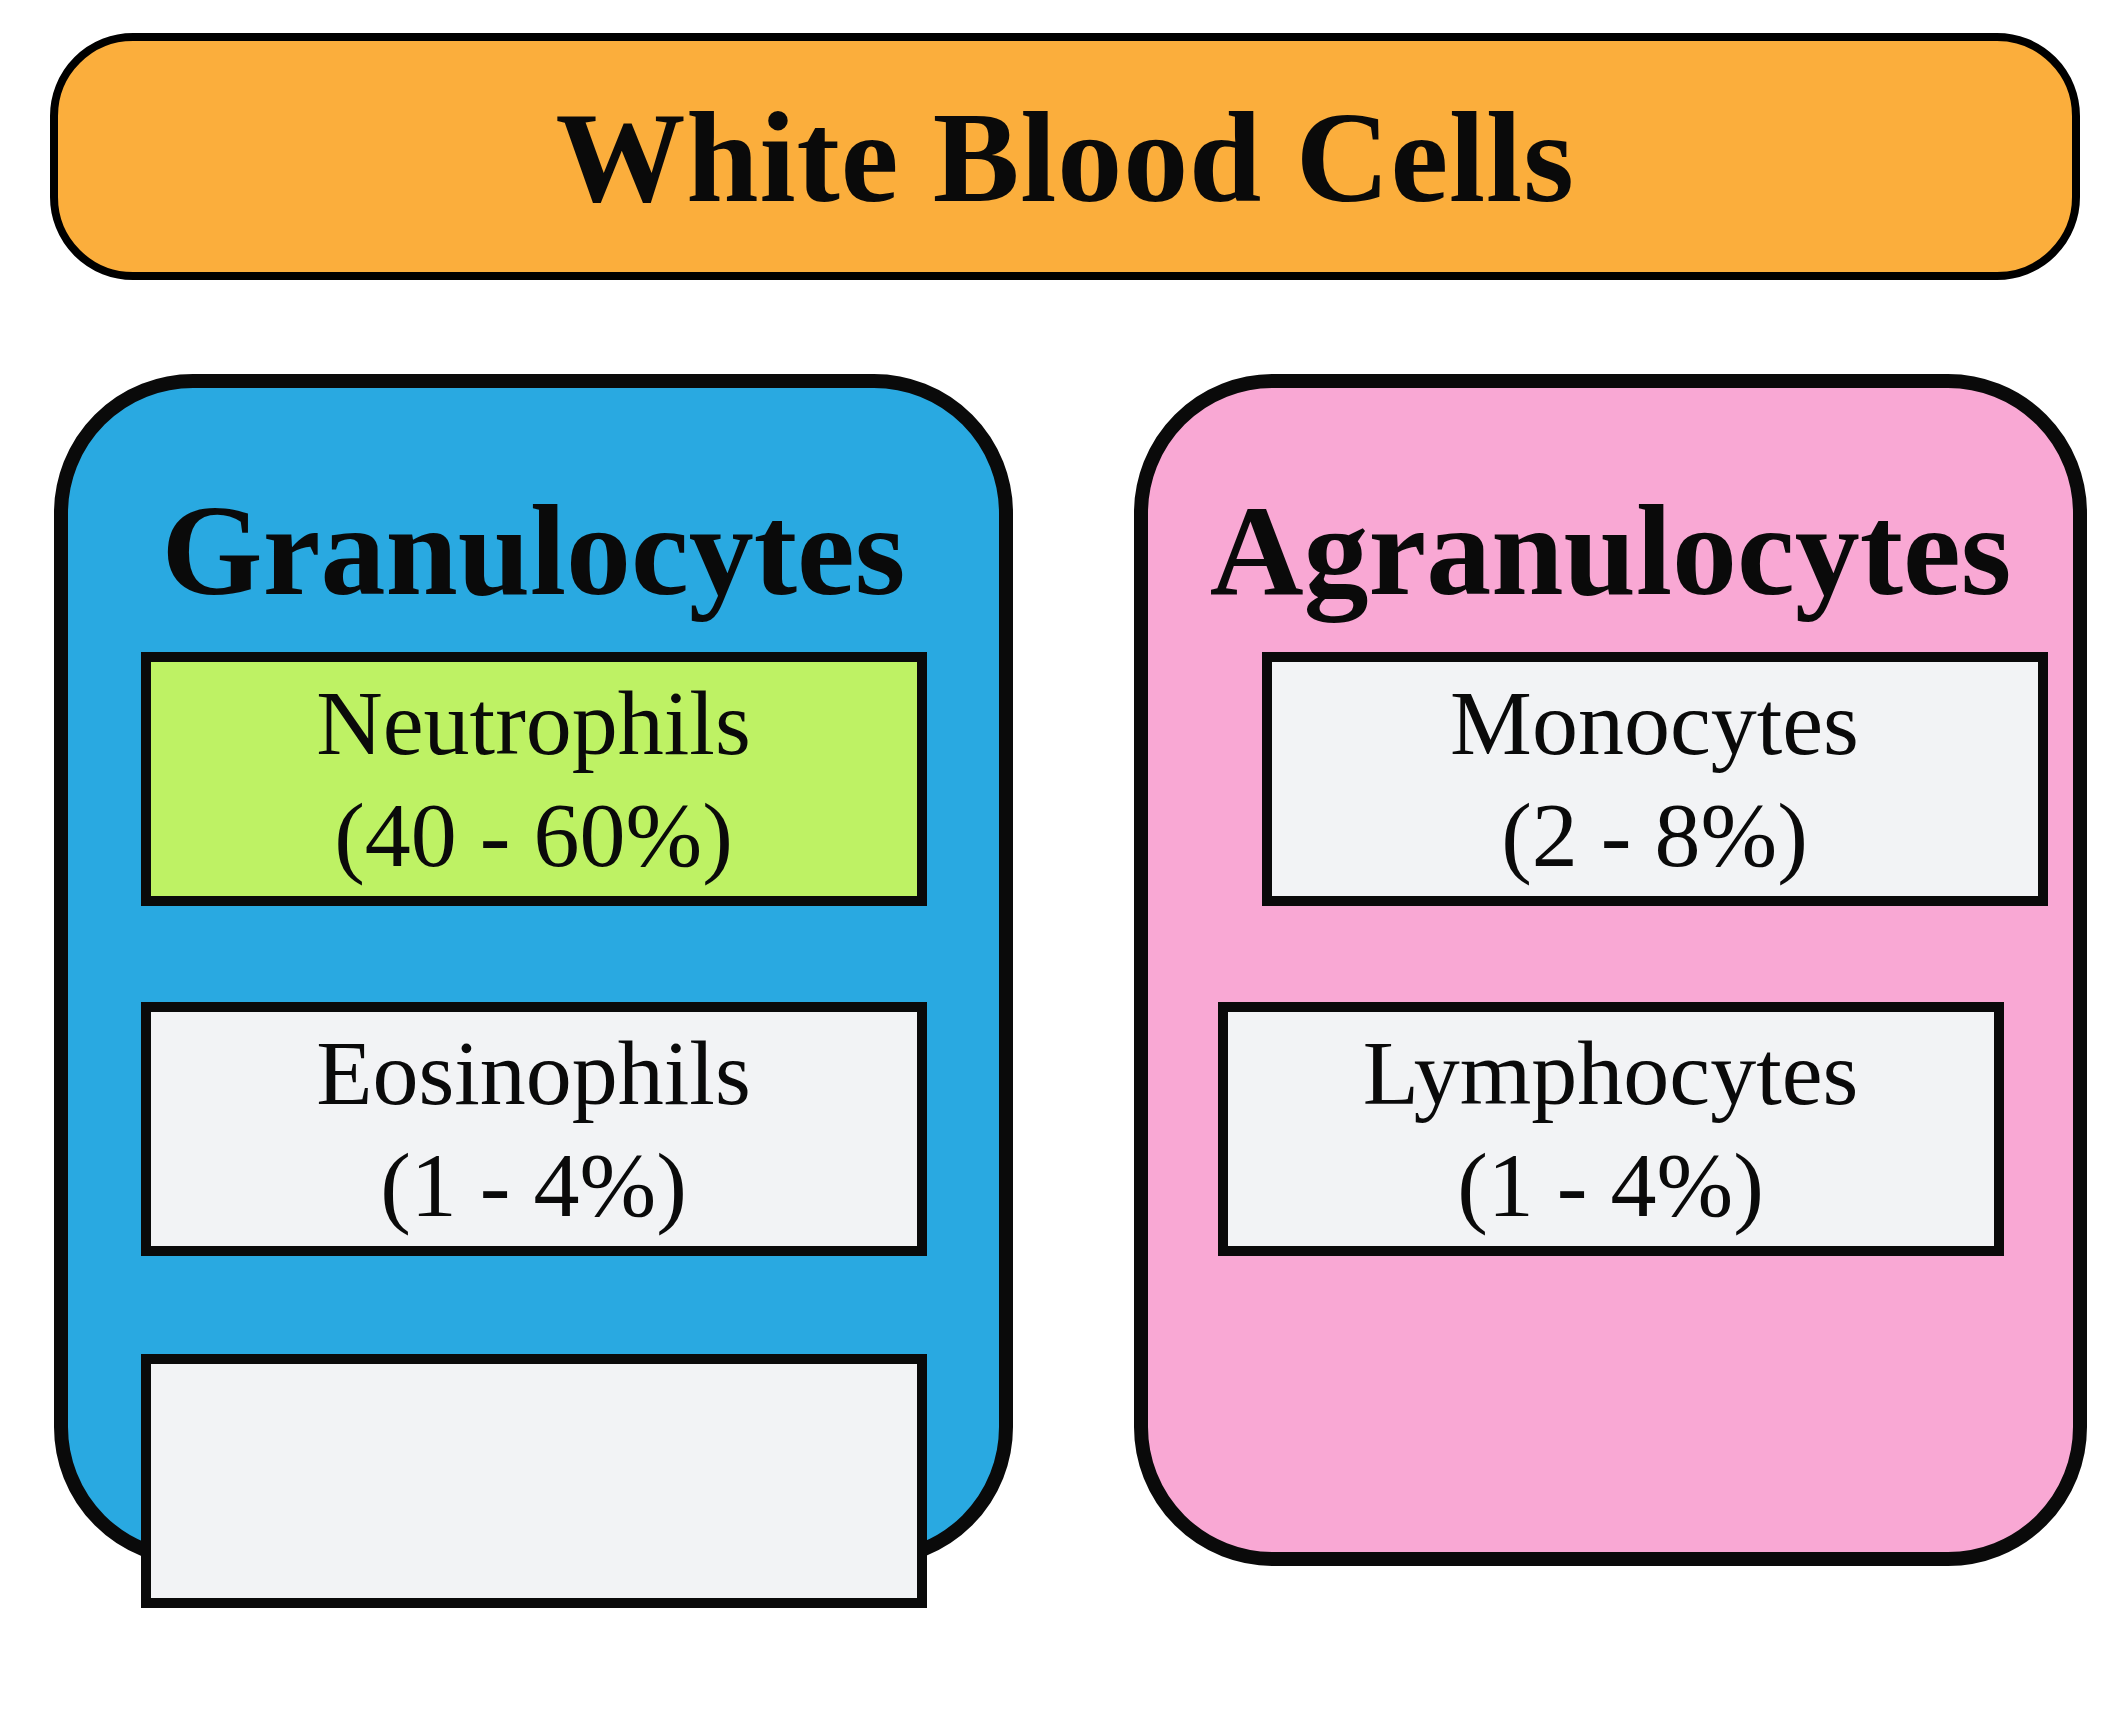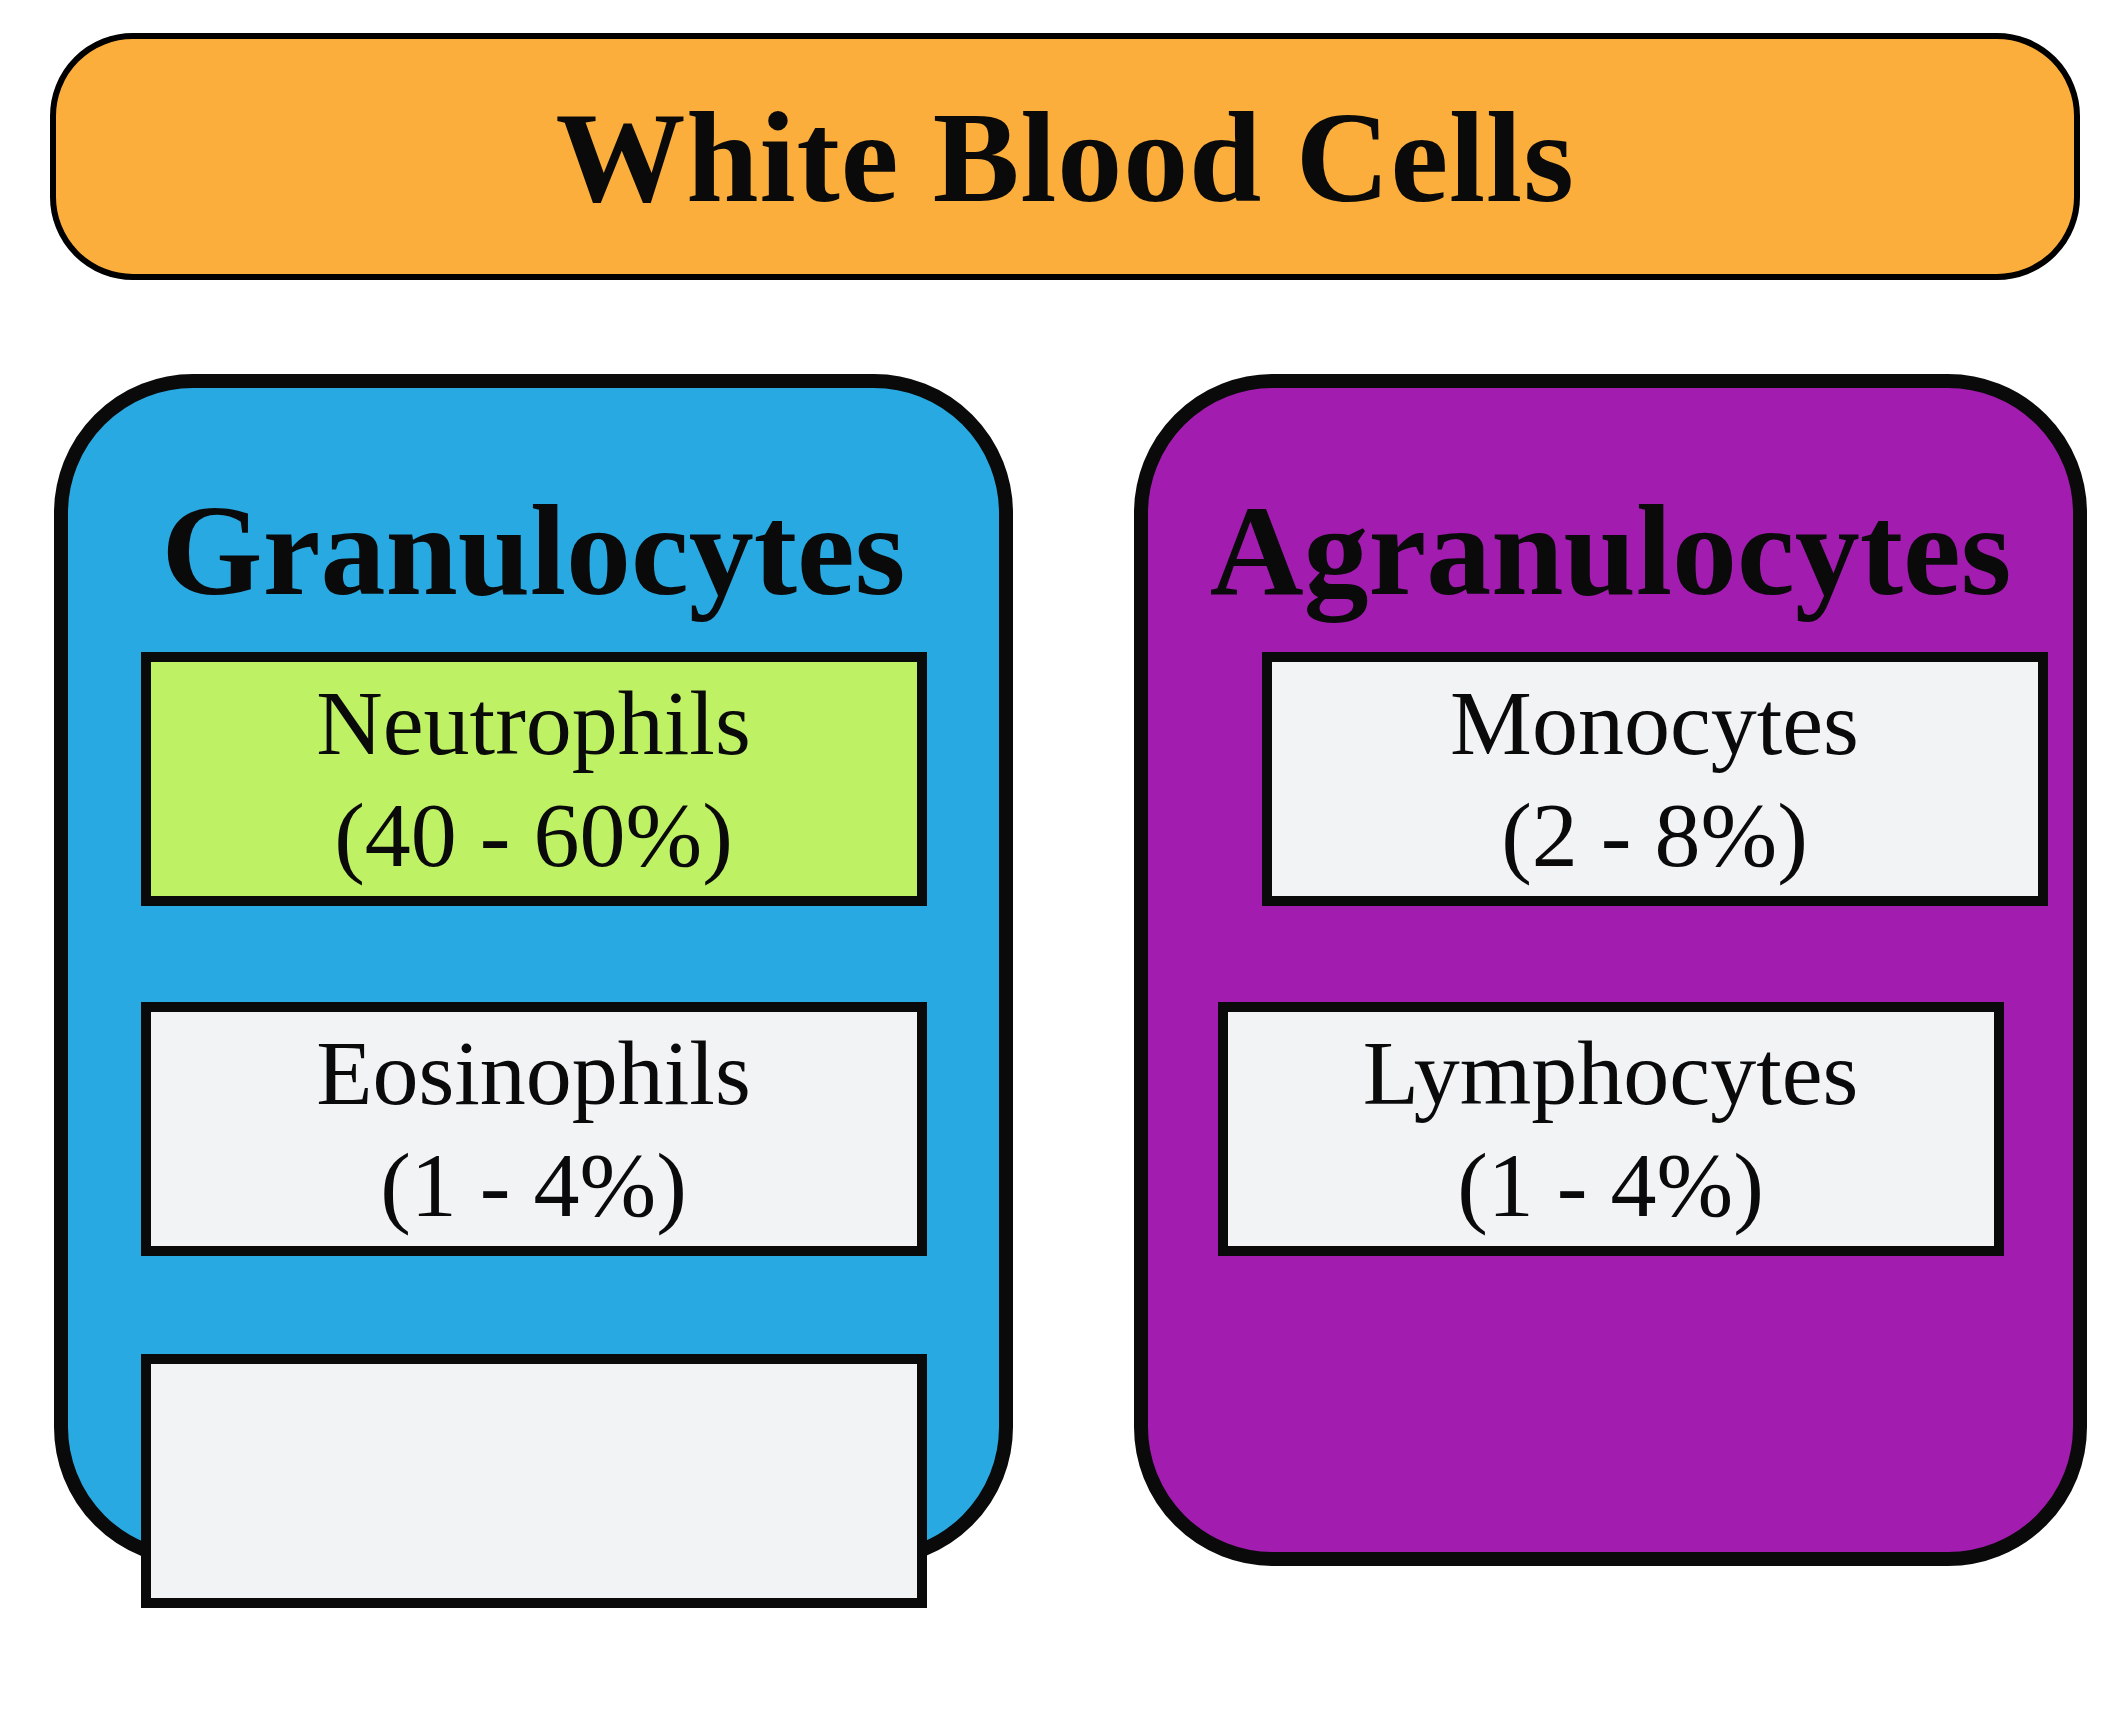--- a/index.html
+++ b/index.html
@@ -16,21 +16,21 @@
     color: #0a0a0a;
     overflow: hidden;
   }
   .title-bar {
     position: absolute;
     left: 50px;
     top: 33px;
     width: 2030px;
     height: 247px;
     box-sizing: border-box;
-    border: 6px solid #000000;
+    border: 8px solid #000000;
     border-radius: 83px;
     background: #FBAE3C;
     display: flex;
     align-items: center;
     justify-content: center;
   }
   .title-text {
     font-size: 130px;
     font-weight: bold;
     letter-spacing: 0.9px;
@@ -108,21 +108,21 @@
 
     <div class="cell-box box-2" style="background-color: rgb(242, 243, 245);">
       <div class="cell-name">Eosinophils</div>
       <div class="cell-range">(1 - 4%)</div>
     </div>
 
     <div class="cell-box box-3" style="background-color: rgb(242, 243, 245);">
     </div>
   </section>
 
-  <section class="panel panel-right" style="background-color: #a21caf;">
+  <section class="panel panel-right" style="background-color: #f9a8d4;">
     <h2 class="panel-title">Agranulocytes</h2>
 
     <div class="cell-box box-1" style="background-color: rgb(242, 243, 245); margin-left: 44px;">
       <div class="cell-name">Monocytes</div>
       <div class="cell-range">(2 - 8%)</div>
     </div>
 
     <div class="cell-box box-2" style="background-color: rgb(242, 243, 245);">
       <div class="cell-name">Lymphocytes</div>
       <div class="cell-range">(1 - 4%)</div>

